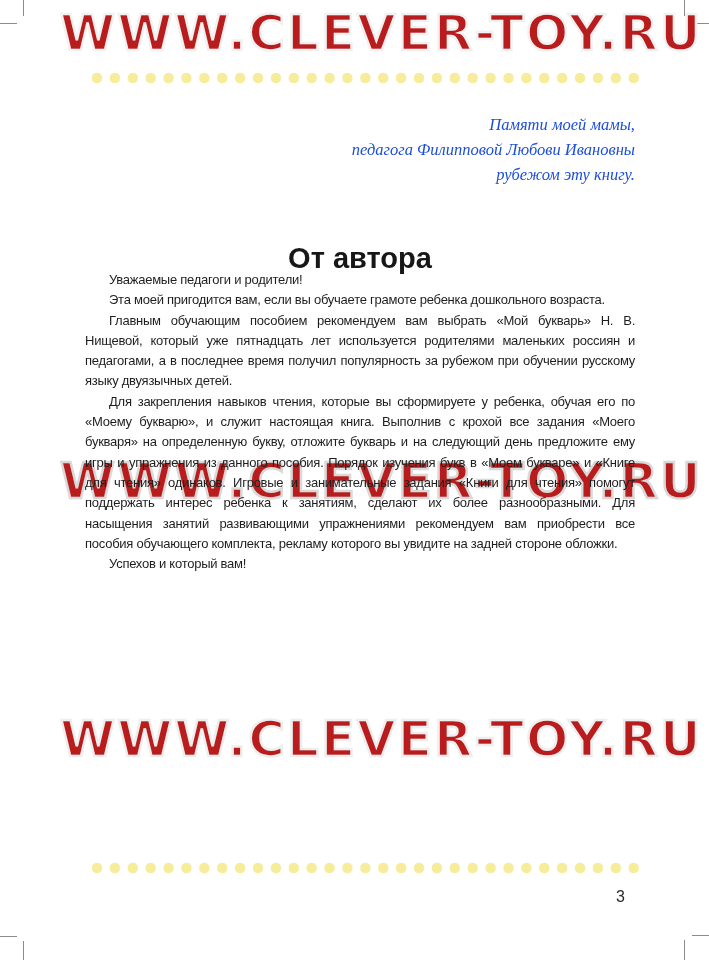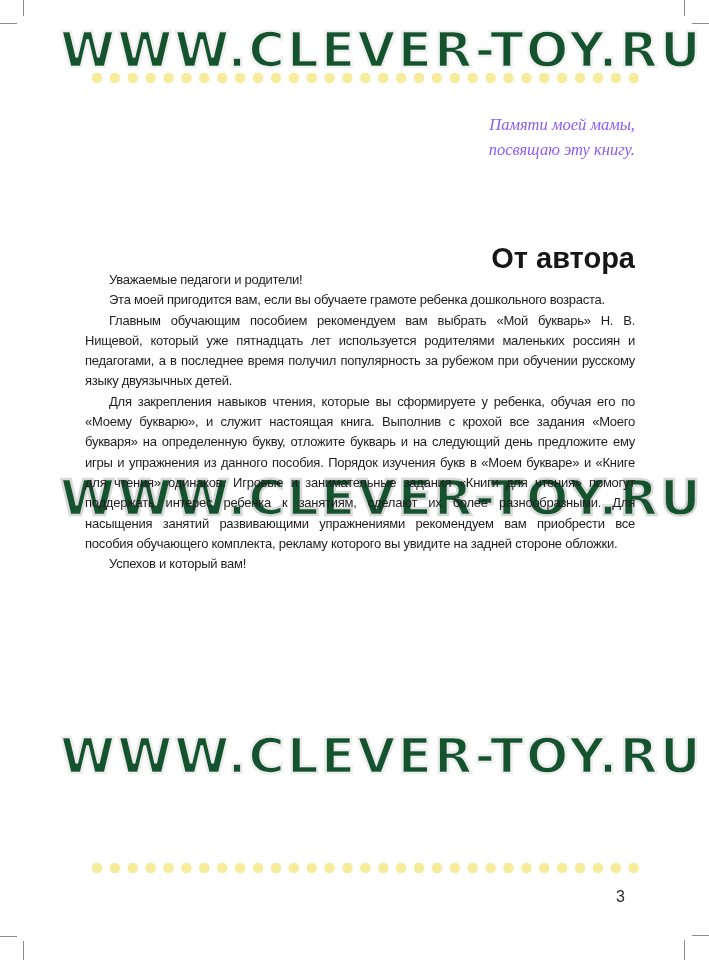--- a/index.html
+++ b/index.html
@@ -41,51 +41,50 @@
 
   
   .watermark {
     position: absolute;
     left: 60px;
     white-space: nowrap;
     font-family: "DejaVu Sans", sans-serif;
     font-weight: bold;
     font-size: 50px;
     letter-spacing: 2px;
-    color: #14532d;
+    color: #b91c1c;
     -webkit-text-stroke: 2.5px var(--wm-color, #d9d9d9);
     z-index: 0;
     user-select: none;
-    margin-top: 17px;
   }
   #watermark-mid    { top: 452px; }
   #watermark-top    { top: 4px;   -webkit-text-stroke-color: #f1f1f1; }
   #watermark-bottom { top: 710px; -webkit-text-stroke-color: #eeeeee; }
 
   
   #dedication {
     position: absolute;
     top: 112px;
     right: 74px;
     text-align: right;
     font-family: "Liberation Serif", serif;
     font-style: italic;
     font-size: 16.5px;
     line-height: 25px;
-    color: #8b5cf6;
+    color: #1d4ed8;
     z-index: 2;
   }
 
   
   #page-title {
     position: absolute;
     top: 222px;
     left: 85px;
     width: 550px;
-    text-align: right;
+    text-align: center;
     font-weight: bold;
     font-size: 29px;
     line-height: 34px;
     color: #171717;
     z-index: 2;
   }
 
   
   #body-text {
     position: absolute;
@@ -132,21 +131,22 @@
 
   <div class="watermark" id="watermark-top">WWW.CLEVER-TOY.RU</div>
   <div class="watermark" id="watermark-mid">WWW.CLEVER-TOY.RU</div>
   <div class="watermark" id="watermark-bottom">WWW.CLEVER-TOY.RU</div>
 
   <div class="dot-row" id="dots-top"></div>
   <div class="dot-row" id="dots-bottom"></div>
 
   <div id="dedication">
       <div class="ded-line">Памяти моей мамы,</div>
-      <div class="ded-line">посвящаю эту книгу.</div>
+      <div class="ded-line">педагога Филипповой Любови Ивановны</div>
+      <div class="ded-line">рубежом эту книгу.</div>
     </div>
 
   <h1 id="page-title">От автора</h1>
 
   <div id="body-text">
       <p class="para">Уважаемые педагоги и родители!</p>
       <p class="para">Эта моей пригодится вам, если вы обучаете грамоте ребенка дошколь­ного возраста.</p>
       <p class="para">Главным обучающим пособием рекомендуем вам выбрать «Мой бук­варь» Н. В. Нищевой, который уже пятнадцать лет используется родите­лями маленьких россиян и педагогами, а в последнее время получил по­пулярность за рубежом при обучении русскому языку двуязычных детей.</p>
       <p class="para">Для закрепления навыков чтения, которые вы сформируете у ребен­ка, обучая его по «Моему букварю», и служит настоящая книга. Выполнив с крохой все задания «Моего букваря» на определенную букву, отложи­те букварь и на следующий день предложите ему игры и упражнения из данного пособия. Порядок изучения букв в «Моем букваре» и «Книге для чтения» одинаков. Игровые и занимательные задания «Книги для чтения» помогут поддержать интерес ребенка к занятиям, сделают их более раз­нообразными. Для насыщения занятий развивающими упражнениями рекомендуем вам приобрести все пособия обучающего комплекта, ре­кламу которого вы увидите на задней стороне обложки.</p>
       <p class="para">Успехов и который вам!</p>

